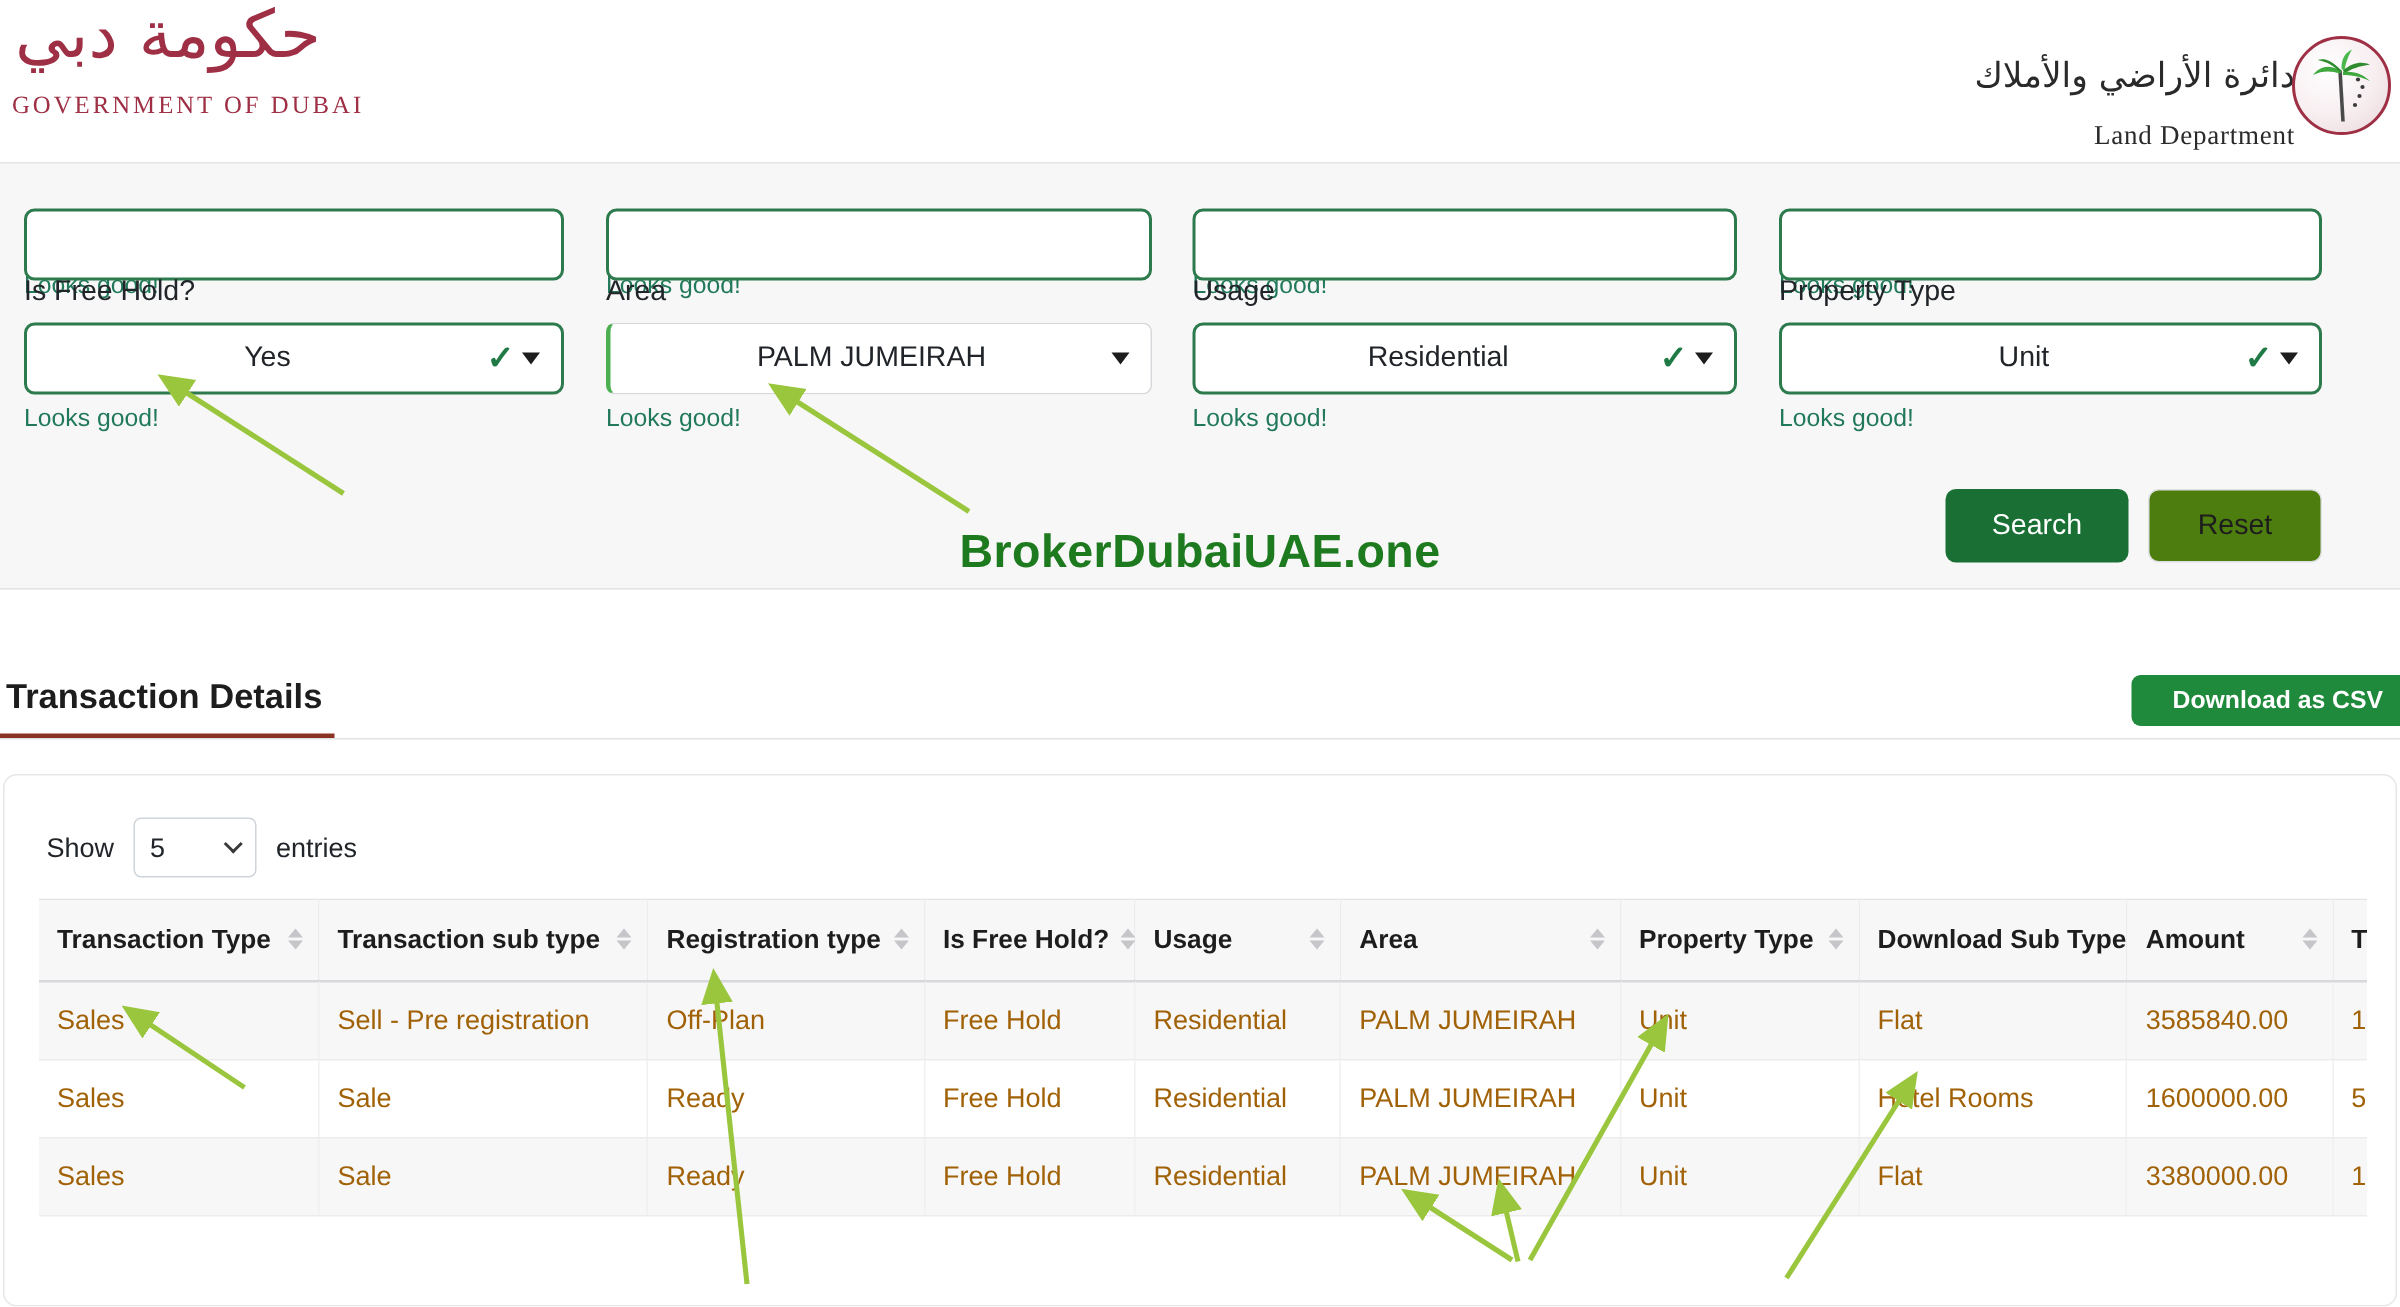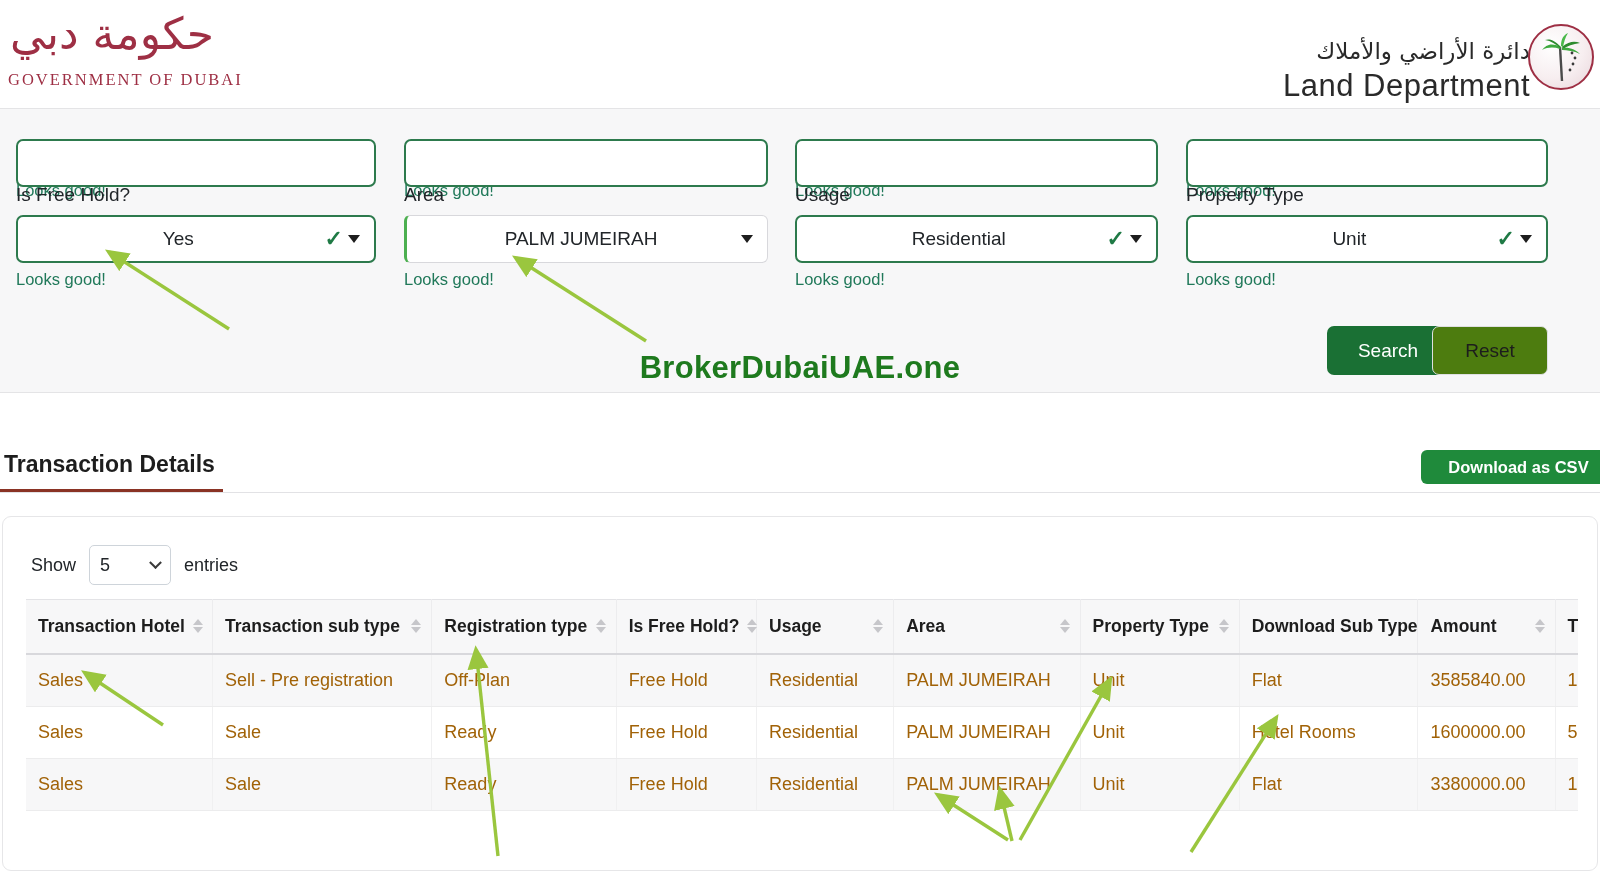--- a/index.html
+++ b/index.html
@@ -9,42 +9,42 @@
     background: #ffffff;
     overflow: hidden;
   }
   #root { position: relative; width: 1600px; height: 871px; }
 
   
   .header {
     position: absolute; left: 0; top: 0; width: 1600px; height: 108px;
     background: #ffffff;
   }
-  .gov-logo { position: absolute; left: 6px; top: 10px; width: 290px; height: 86px; }
+  .gov-logo { position: absolute; left: 6px; top: 0; width: 290px; height: 86px; }
   .gov-arabic {
     font-family: "DejaVu Sans", sans-serif;
     font-size: 44px; color: #9e2f44; line-height: 1;
     letter-spacing: -1px; direction: rtl;
     position: absolute; left: 4px; top: 2px;
   }
   .gov-sub {
     position: absolute; left: 2px; top: 60px;
     font-size: 16.5px; letter-spacing: 2.0px; color: #9e2f44;
     font-family: "Liberation Serif", serif;
   }
   .ld-logo { position: absolute; right: 6px; top: 14px; width: 300px; height: 84px; }
   .ld-arabic {
     position: absolute; right: 64px; top: 24px;
     font-family: "DejaVu Sans", sans-serif;
     font-size: 23px; color: #2a2a2a; direction: rtl; white-space: nowrap;
   }
   .ld-en {
-    position: absolute; right: 64px; top: 54px;
-    font-size: 31px; color: #2a2a2a; letter-spacing: 0.5px;
-    font-family: Liberation Sans, sans-serif; white-space: nowrap;
+    position: absolute; right: 64px; top: 66px;
+    font-size: 18px; color: #2a2a2a; letter-spacing: 0.5px;
+    font-family: Liberation Serif, serif; white-space: nowrap;
   }
   .ld-emblem {
     position: absolute; right: 0px; top: 10px; width: 66px; height: 66px;
     border-radius: 50%; border: 2.5px solid #9e2f44;
     background: radial-gradient(circle at 35% 32%, #ffffff 0%, #f7eef0 55%, #e8d5da 100%);
     overflow: hidden;
   }
   .palm { position: absolute; left: 50%; top: 52%; transform: translate(-50%,-50%); }
 
   
@@ -241,21 +241,21 @@
     <div class="field" style="left:1186px; top:75px; width:362px;">
       <div class="field-label">Property Type</div>
       <div class="select-box">
         <span class="sel-val">Unit</span>
         <span class="check-ic">✓</span>
         <span class="caret-ic"></span>
       </div>
       <div class="valid-msg">Looks good!</div>
     </div>
 
-    <button class="btn btn-search" style="left:1327px; top:217px; width:122px;">Search</button>
+    <button class="btn btn-search" style="left:1297px; top:217px; width:122px;">Search</button>
     <button class="btn btn-reset" style="left:1432px; top:217px; width:116px;">Reset</button>
   </div>
 
   <div class="watermark">BrokerDubaiUAE.one</div>
 
   <div class="tabbar">
     <div class="tab">Transaction Details</div>
   </div>
   <div class="btn-csv">Download as CSV</div>
 
@@ -280,21 +280,21 @@
             <col style="width:170px">
           <col style="width:145px">
             <col style="width:163px">
             <col style="width:125px">
           <col style="width:210px">
         </colgroup>
         <thead>
           <tr id="hrow">
               <th>
                 <div class="th-in">
-                  <span>Transaction Hotel</span>
+                  <span>Transaction Type</span>
                   <span class="sortic">
                     <i class="up"></i>
                     <i class="dn"></i>
                   </span>
                 </div>
               </th>
               <th>
                 <div class="th-in">
                   <span>Transaction sub type</span>
                   <span class="sortic">

